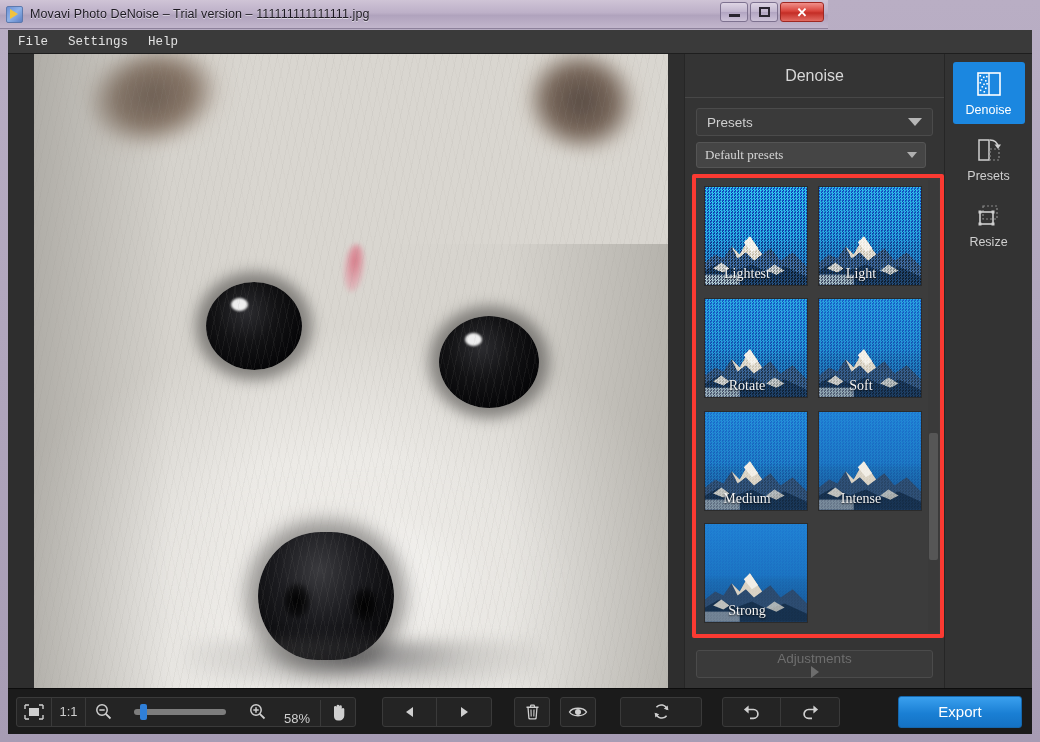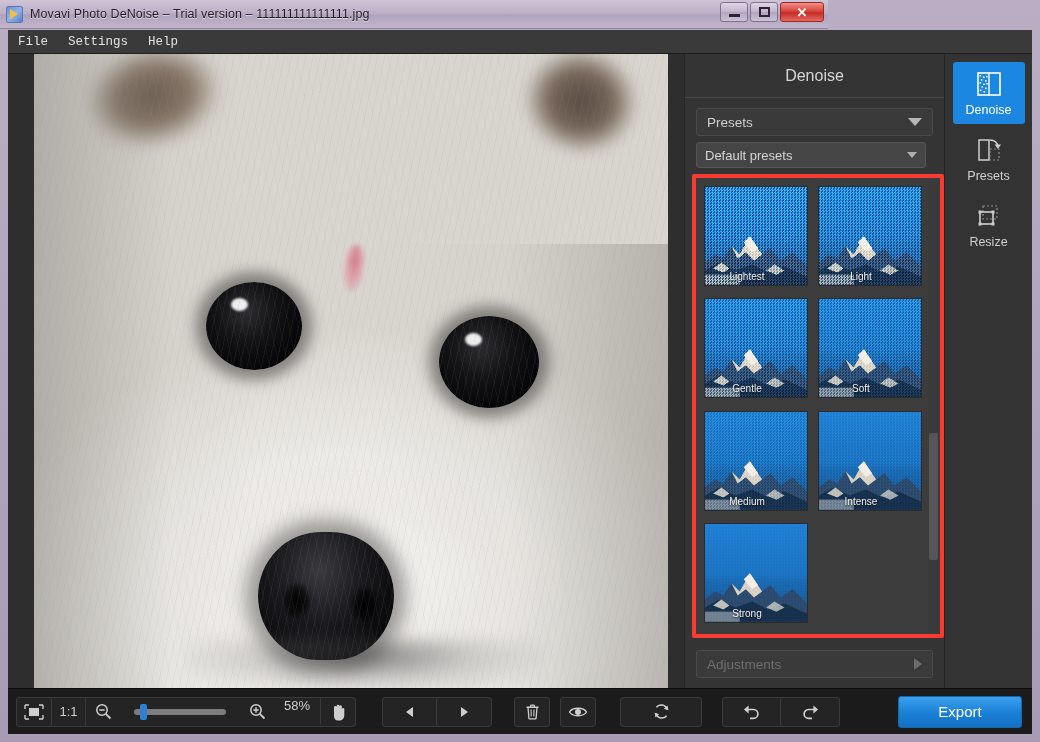--- a/index.html
+++ b/index.html
@@ -172,21 +172,21 @@
     margin: 10px 11px 0 11px;
     height: 28px; border: 1px solid #4b4b4b; border-radius: 3px;
     background: #3a3a3a; display: flex; align-items: center;
     padding: 0 10px; color: #cfcfcf; font-size: 13.5px; cursor: pointer;
   }
   .panel-section .sec-label { flex: 1; }
   .tri-down { width: 0; height: 0; border-left: 7px solid transparent; border-right: 7px solid transparent; border-top: 8px solid #b6b6b6; }
   .tri-right { width: 0; height: 0; border-top: 6px solid transparent; border-bottom: 6px solid transparent; border-left: 8px solid #6d6d6d; }
   .panel-section.disabled { color: #6e6e6e; }
   #presets-body {
-    margin: 6px 4px 0 11px; position: relative; flex: 1 1 auto; min-height: 0;
+    margin: 6px 4px 0 11px; position: relative; flex: 1 1 auto; min-height: 0; font-family: Liberation Serif, serif;
   }
   #dropdown-row {
     height: 26px; margin: 0 14px 0 0;
     background: #454545; border: 1px solid #555; border-radius: 3px;
     display: flex; align-items: center; padding: 0 8px;
     color: #d6d6d6; font-size: 13px; cursor: pointer;
   }
   #dropdown-row .dd-label { flex: 1; }
   .tri-down-sm { width: 0; height: 0; border-left: 5px solid transparent; border-right: 5px solid transparent; border-top: 6px solid #b0b0b0; }
   
@@ -215,21 +215,21 @@
   }
   .mtn {
     position: absolute; left: 0; bottom: 0; width: 100%; height: 62%;
   }
   .mtn svg { width: 100%; height: 100%; display: block; }
   .noise {
     position: absolute; inset: 0; pointer-events: none; mix-blend-mode: overlay;
   }
   .preset-label {
     position: absolute; left: 0; right: 18px; bottom: 3px;
-    text-align: center; color: #f2f2f2; font-size: 10px;
+    text-align: center; color: #f2f2f2; font-size: 14px;
     text-shadow: 0 1px 2px rgba(0,0,0,.85);
   }
   
   #grid-scrollbar {
     position: absolute; right: 1px; top: 2px; bottom: 2px; width: 11px;
     background: #3a3a3a; border-radius: 2px;
   }
   #grid-scroll-thumb {
     position: absolute; left: 1px; width: 9px; top: 56%; height: 28%;
     background: #565656; border-radius: 2px; cursor: pointer;
@@ -247,21 +247,21 @@
   }
   .tool-btn.active { background: #1b87e0; color: #ffffff; }
   .tool-ico { width: 30px; height: 28px; display: block; }
   
   #bottombar {
     position: absolute; left: 8px; top: 688px; width: 1024px; height: 46px;
     background: #1b1b1b; display: flex; align-items: center;
     border-top: 1px solid #0d0d0d;
   }
   .bb-group {
-    height: 30px; display: flex; align-items: flex-start;
+    height: 30px; display: flex; align-items: flex-end;
     border: 1px solid #3a3a3a; border-radius: 3px; background: #242424;
     margin-left: 8px; overflow: hidden;
   }
   .bb-btn {
     height: 28px; min-width: 34px; padding: 0 7px;
     display: flex; align-items: center; justify-content: center;
     color: #cfcfcf; font-size: 13px; cursor: pointer;
     border-right: 1px solid #3a3a3a;
   }
   .bb-btn:last-child { border-right: none; }
@@ -388,21 +388,21 @@
       <polygon points="26,22 34,30 44,12 56,30 48,36 40,28 32,34" fill="#d9d2c4"></polygon>
       <polygon points="38,18 44,12 52,24 46,28" fill="#f2eee6"></polygon>
       <polygon points="0,60 0,46 14,38 30,46 46,40 62,48 78,42 100,52 100,60" fill="#16304d"></polygon>
       <polygon points="8,44 16,38 24,44 18,48" fill="#e8e3d7" opacity=".8"></polygon>
       <polygon points="60,46 68,40 78,46 70,50" fill="#e3ded2" opacity=".7"></polygon>
       <rect x="0" y="50" width="34" height="10" fill="#b9c3cc" opacity=".55"></rect>
     </svg>
                   </div>
                   <div class="noise" style="opacity: 0.62; background: repeating-conic-gradient(rgba(255, 255, 255, 0.55) 0%, rgba(255, 255, 255, 0.55) 25%, rgba(0, 0, 0, 0.45) 0%, rgba(0, 0, 0, 0.45) 50%) 0px 0px / 3px 3px, repeating-conic-gradient(rgba(255, 255, 255, 0.35) 0%, rgba(255, 255, 255, 0.35) 25%, rgba(0, 0, 0, 0.3) 0%, rgba(0, 0, 0, 0.3) 50%) 1px 2px / 2px 2px;"></div>
                 </div>
-                <div class="preset-label">Gentle</div>
+                <div class="preset-label">Rotate</div>
               </div>
               <div class="preset-cell">
                 <div class="preset-thumb">
                   <div class="mtn">
     <svg viewBox="0 0 100 60" preserveAspectRatio="none">
       <polygon points="0,60 0,38 10,30 18,34 26,22 34,30 44,12 56,30 64,24 74,36 86,28 100,42 100,60" fill="#2b4a6e"></polygon>
       <polygon points="26,22 34,30 44,12 56,30 48,36 40,28 32,34" fill="#d9d2c4"></polygon>
       <polygon points="38,18 44,12 52,24 46,28" fill="#f2eee6"></polygon>
       <polygon points="0,60 0,46 14,38 30,46 46,40 62,48 78,42 100,52 100,60" fill="#16304d"></polygon>
       <polygon points="8,44 16,38 24,44 18,48" fill="#e8e3d7" opacity=".8"></polygon>
@@ -465,21 +465,21 @@
                 </div>
                 <div class="preset-label">Strong</div>
               </div>
             </div>
           <div id="grid-scrollbar">
             <div id="grid-scroll-thumb"></div>
           </div>
         </div>
       </div>
 
-      <div class="panel-section disabled" style="margin-bottom:10px;margin-top:14px;">
+      <div class="panel-section disabled" style="margin-bottom:10px;margin-top:14px;flex-direction:column;">
         <span class="sec-label">Adjustments</span>
         <span class="tri-right"></span>
       </div>
     </div>
 
     <div id="tool-rail">
 
       <div class="tool-btn active">
         <svg class="tool-ico" viewBox="0 0 30 28">
           <rect x="4" y="3" width="22" height="22" fill="none" stroke="#ffffff" stroke-width="1.6"></rect>

